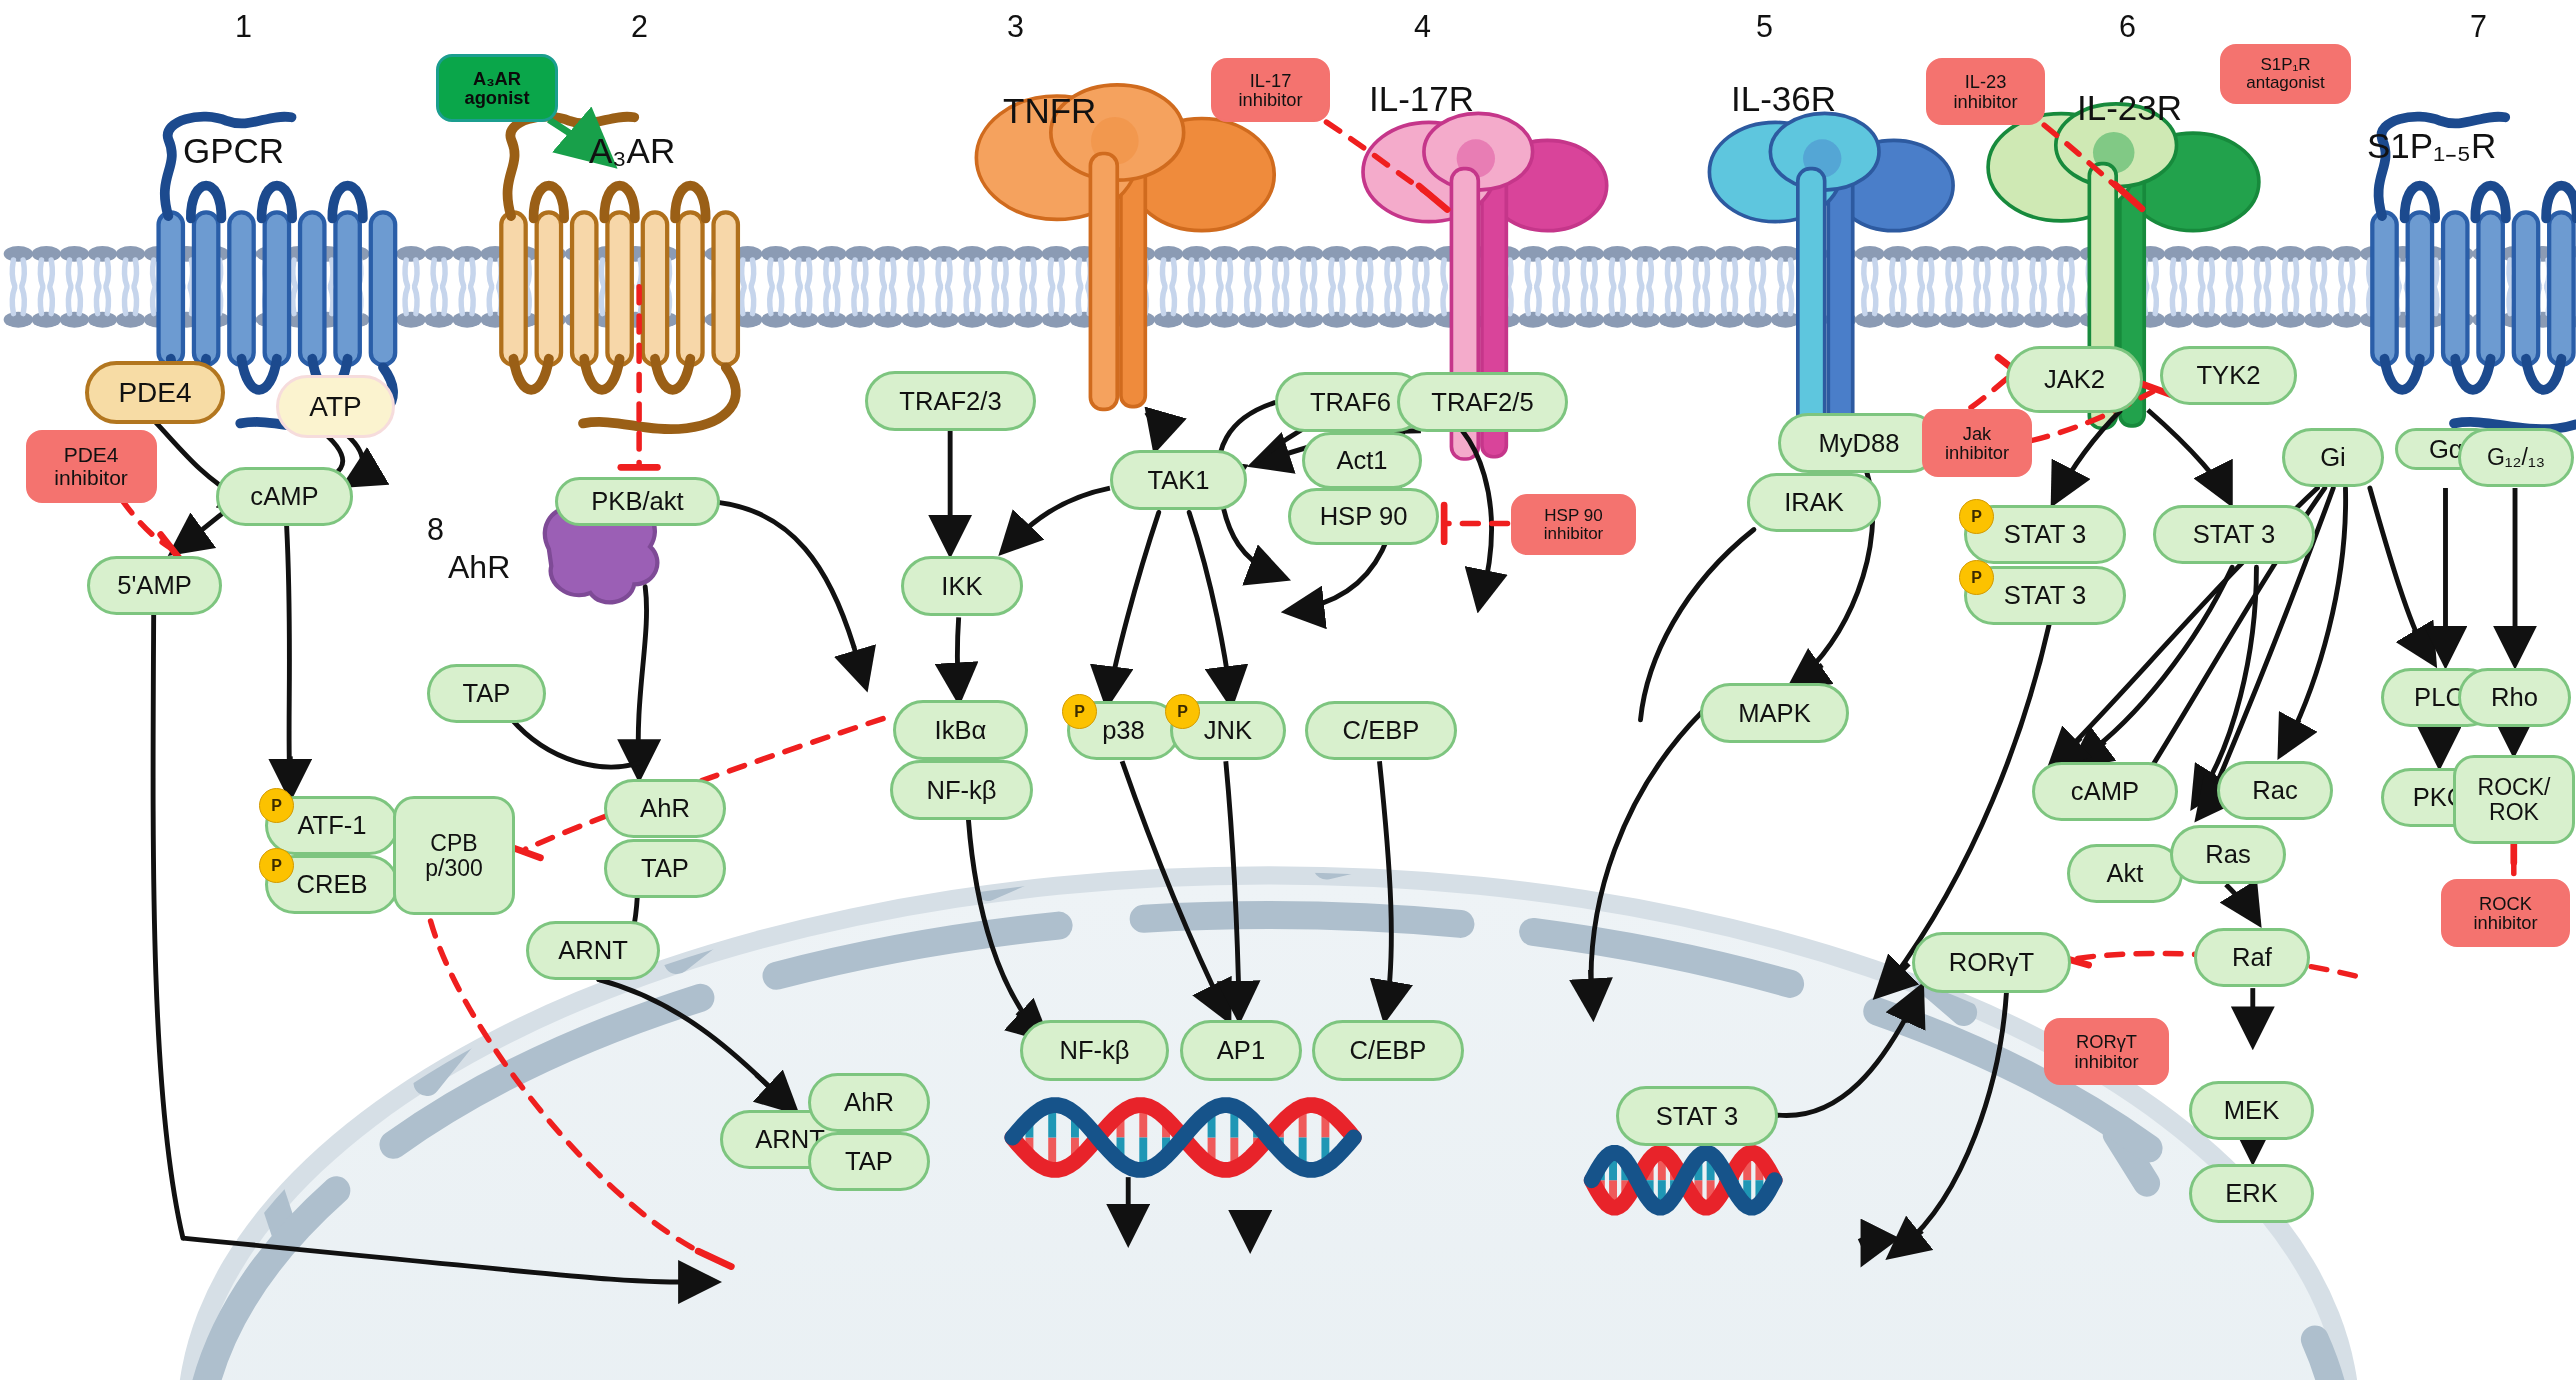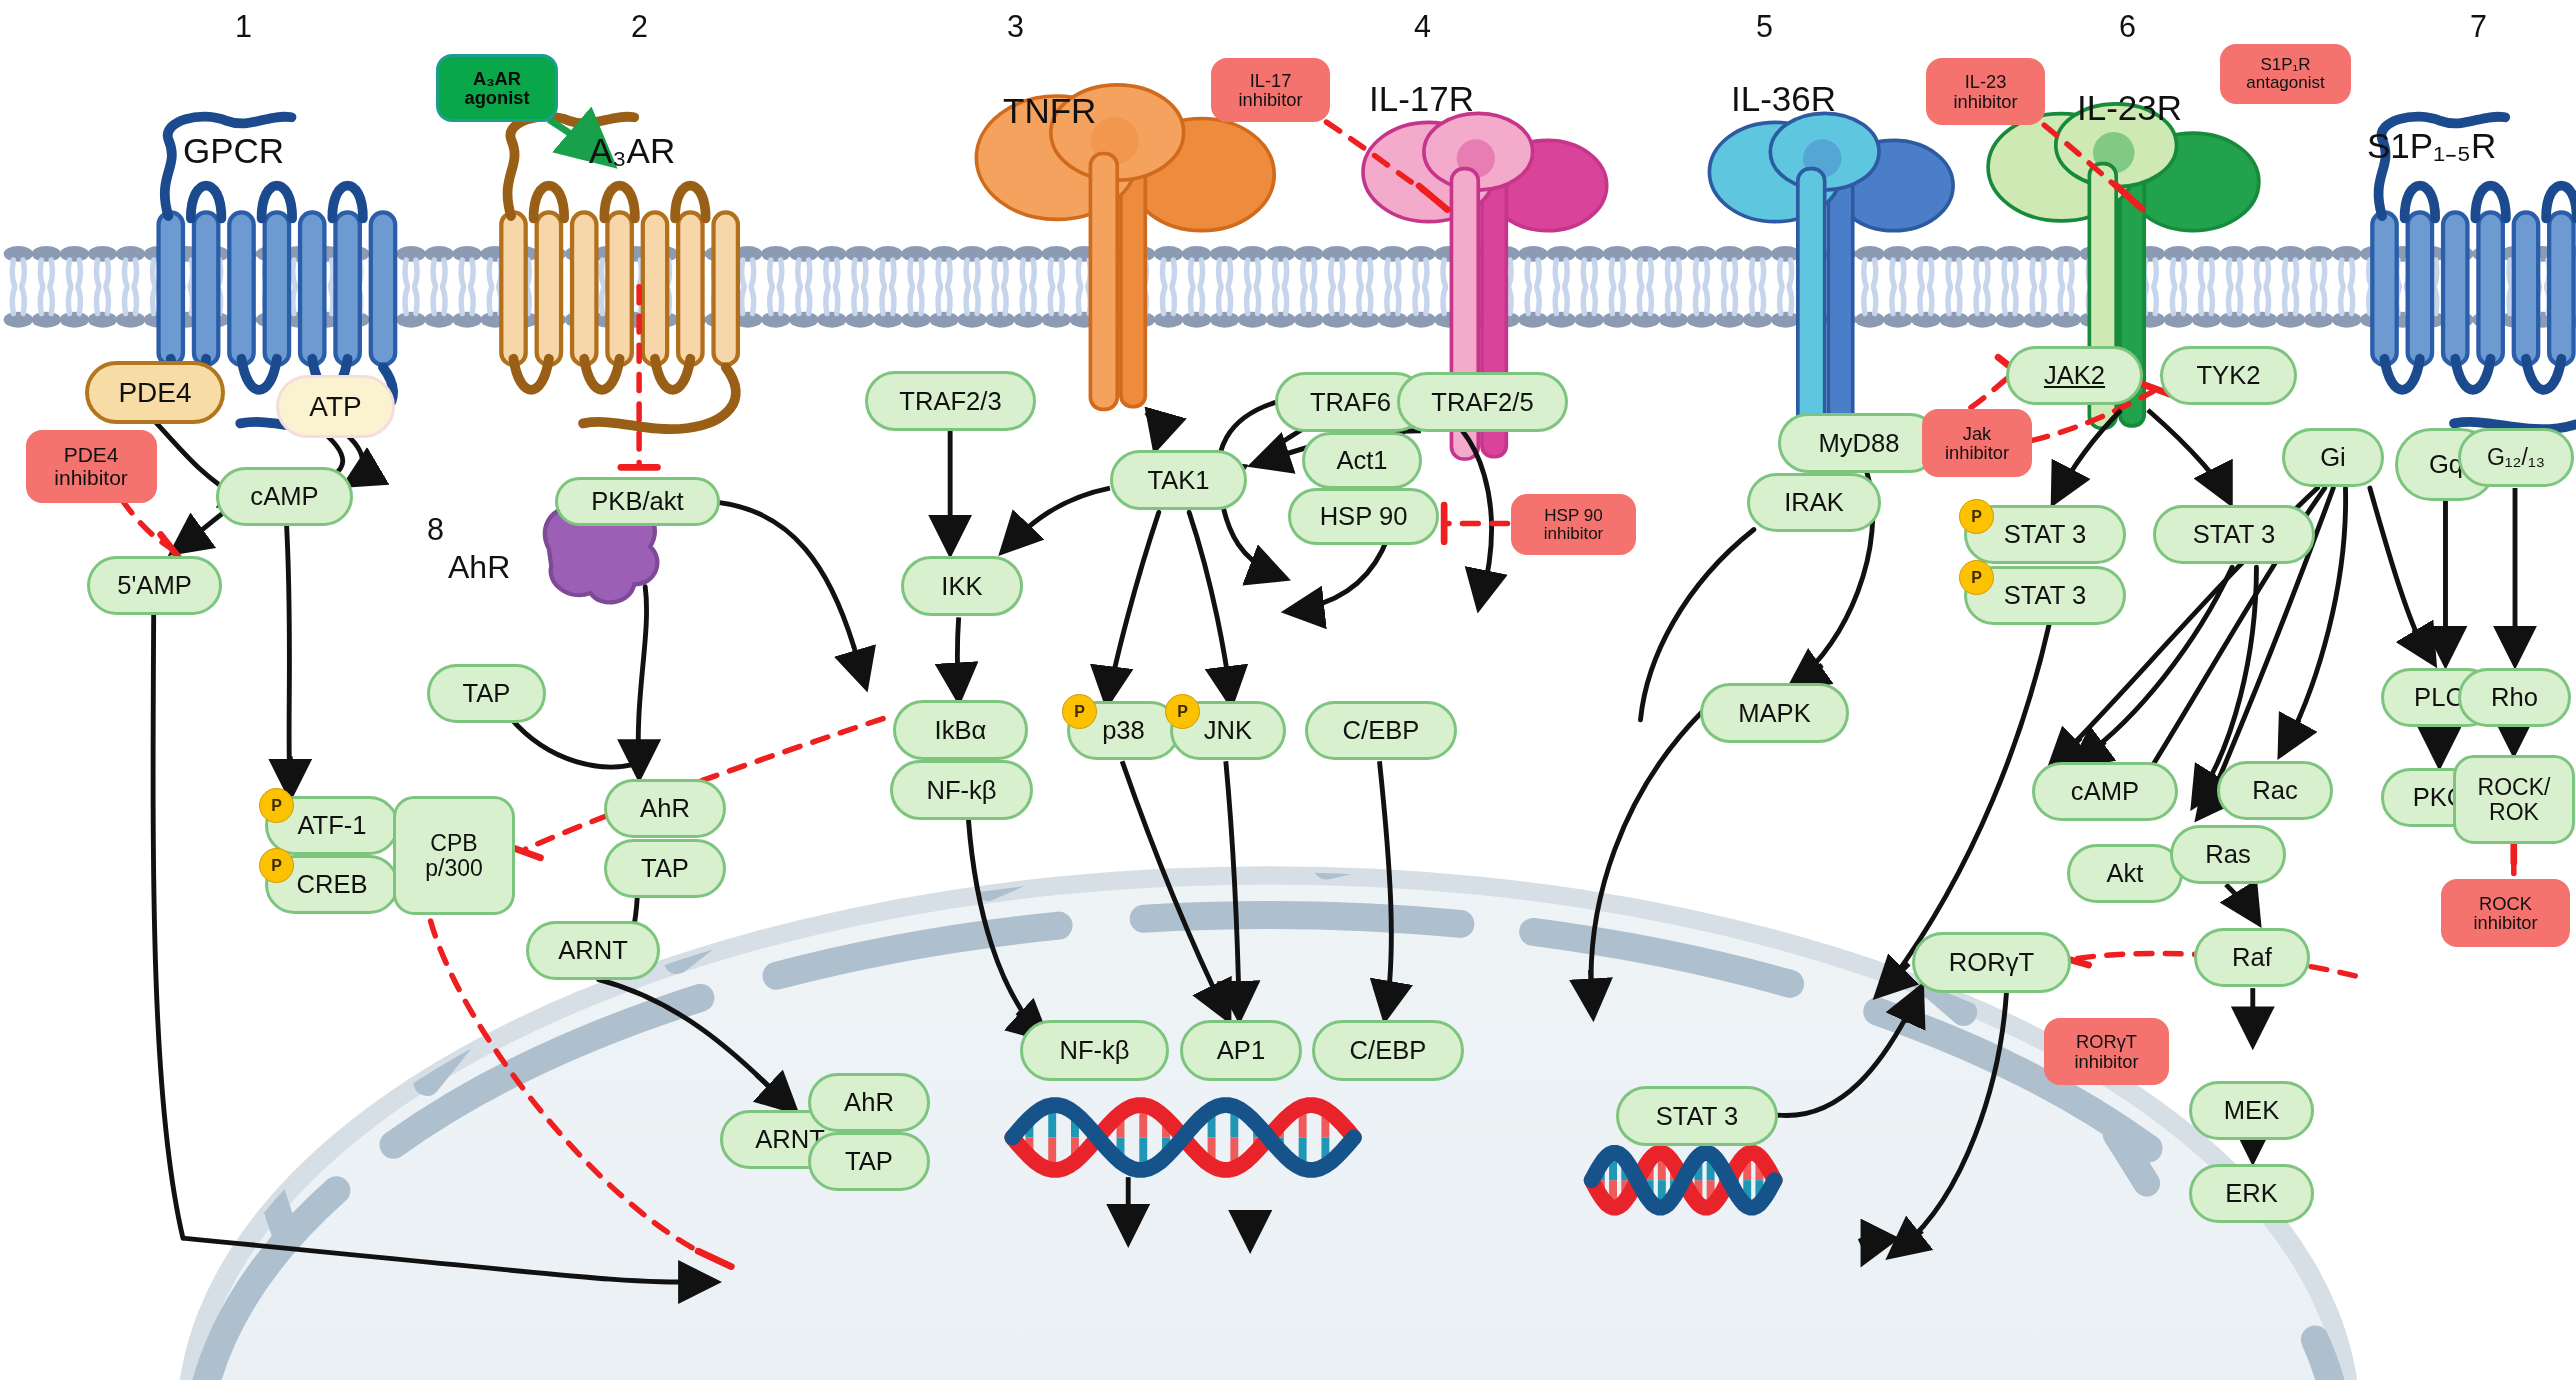--- a/index.html
+++ b/index.html
@@ -960,38 +960,38 @@
 
   <div class="node green f42" style="left:1275px;top:372px;width:151px;height:60px;">TRAF6</div>
   <div class="node green f42" style="left:1302px;top:432px;width:120px;height:57px;">Act1</div>
   <div class="node green f42" style="left:1288px;top:488px;width:151px;height:57px;">HSP 90</div>
   <div class="node green f42" style="left:1397px;top:372px;width:171px;height:60px;">TRAF2/5</div>
 
   <div class="node green f42" style="left:1778px;top:413px;width:162px;height:60px;">MyD88</div>
   <div class="node green f42" style="left:1747px;top:473px;width:134px;height:59px;">IRAK</div>
   <div class="node green f42" style="left:1700px;top:683px;width:149px;height:60px;">MAPK</div>
 
-  <div class="node green f42" style="left:2006px;top:346px;width:137px;height:59px;text-decoration:underline;">JAK2</div>
+  <div class="node green f42" style="left:2006px;top:346px;width:137px;height:67px;">JAK2</div>
   <div class="node green f42" style="left:2160px;top:346px;width:137px;height:59px;">TYK2</div>
   <div class="node green f42" style="left:1964px;top:505px;width:162px;height:59px;">STAT 3</div>
   <div class="pbadge" style="left:1959px;top:499px;">P</div>
   <div class="node green f42" style="left:1964px;top:566px;width:162px;height:59px;">STAT 3</div>
   <div class="pbadge" style="left:1959px;top:560px;">P</div>
   <div class="node green f42" style="left:2153px;top:505px;width:162px;height:59px;">STAT 3</div>
 
   <div class="node green f42" style="left:2032px;top:762px;width:146px;height:59px;">cAMP</div>
   <div class="node green f42" style="left:2067px;top:825px;width:116px;height:59px;margin-top:19px;">Akt</div>
   <div class="node green f42" style="left:2170px;top:825px;width:116px;height:59px;">Ras</div>
   <div class="node green f42" style="left:2217px;top:761px;width:116px;height:59px;">Rac</div>
   <div class="node green f42" style="left:2194px;top:928px;width:116px;height:59px;">Raf</div>
   <div class="node green f42" style="left:2189px;top:1048px;width:125px;height:59px;margin-top:33px;">MEK</div>
   <div class="node green f42" style="left:2189px;top:1164px;width:125px;height:59px;">ERK</div>
 
   <div class="node green f42" style="left:2282px;top:428px;width:102px;height:59px;">Gi</div>
-  <div class="node green f42" style="left:2395px;top:428px;width:102px;height:73px;">Gq</div>
+  <div class="node green f42" style="left:2395px;top:428px;width:102px;height:42px;">Gq</div>
   <div class="node green f38" style="left:2458px;top:428px;width:116px;height:59px;">G₁₂/₁₃</div>
   <div class="node green f42" style="left:2381px;top:668px;width:116px;height:59px;">PLC</div>
   <div class="node green f42" style="left:2381px;top:768px;width:116px;height:59px;">PKC</div>
   <div class="node green f42" style="left:2458px;top:668px;width:113px;height:59px;">Rho</div>
   <div class="node green sq f38" style="left:2453px;top:755px;width:122px;height:89px;">ROCK/
 ROK</div>
 
   <div class="node green f42" style="left:1912px;top:932px;width:159px;height:61px;">RORγT</div>
   <div class="node green f42" style="left:1616px;top:1086px;width:162px;height:60px;">STAT 3</div>
 

